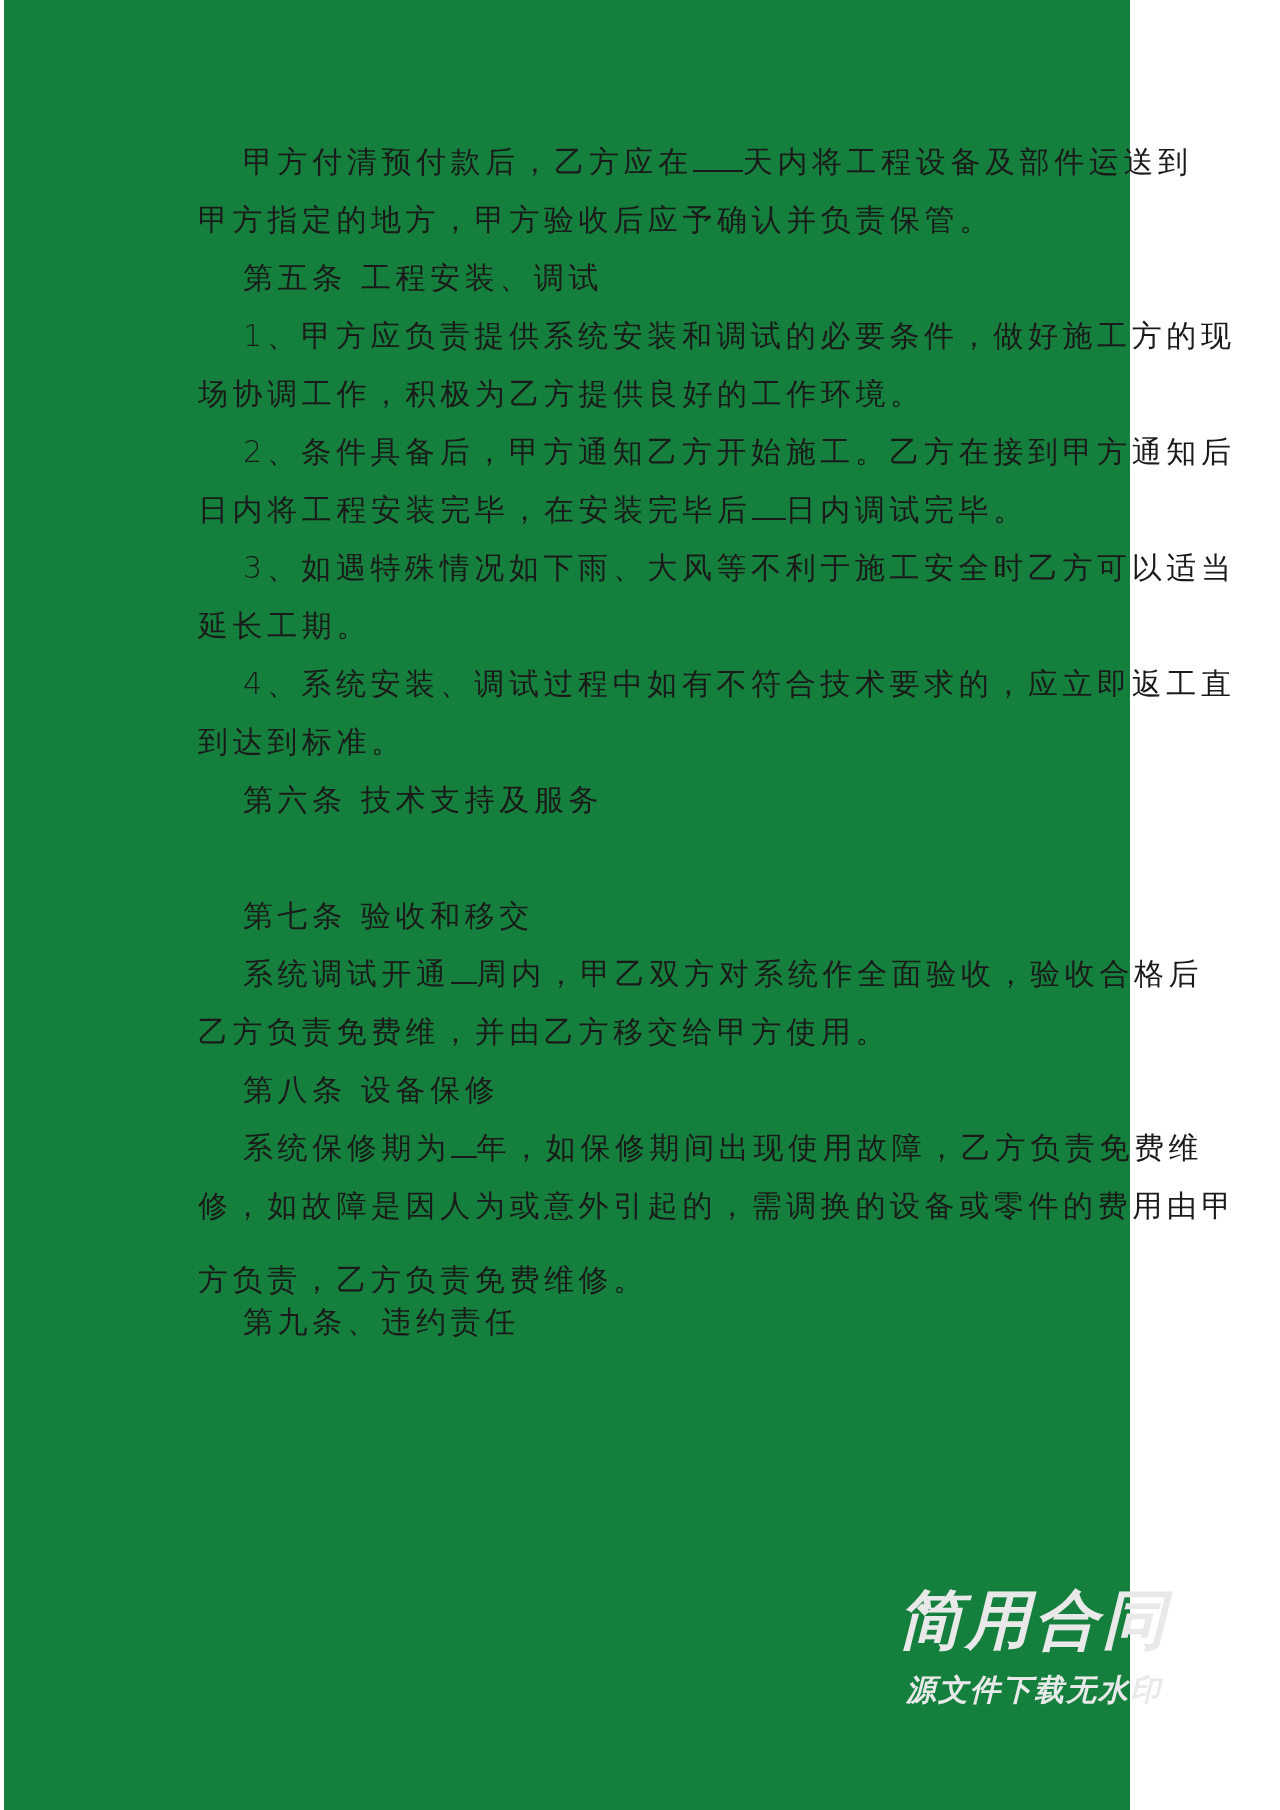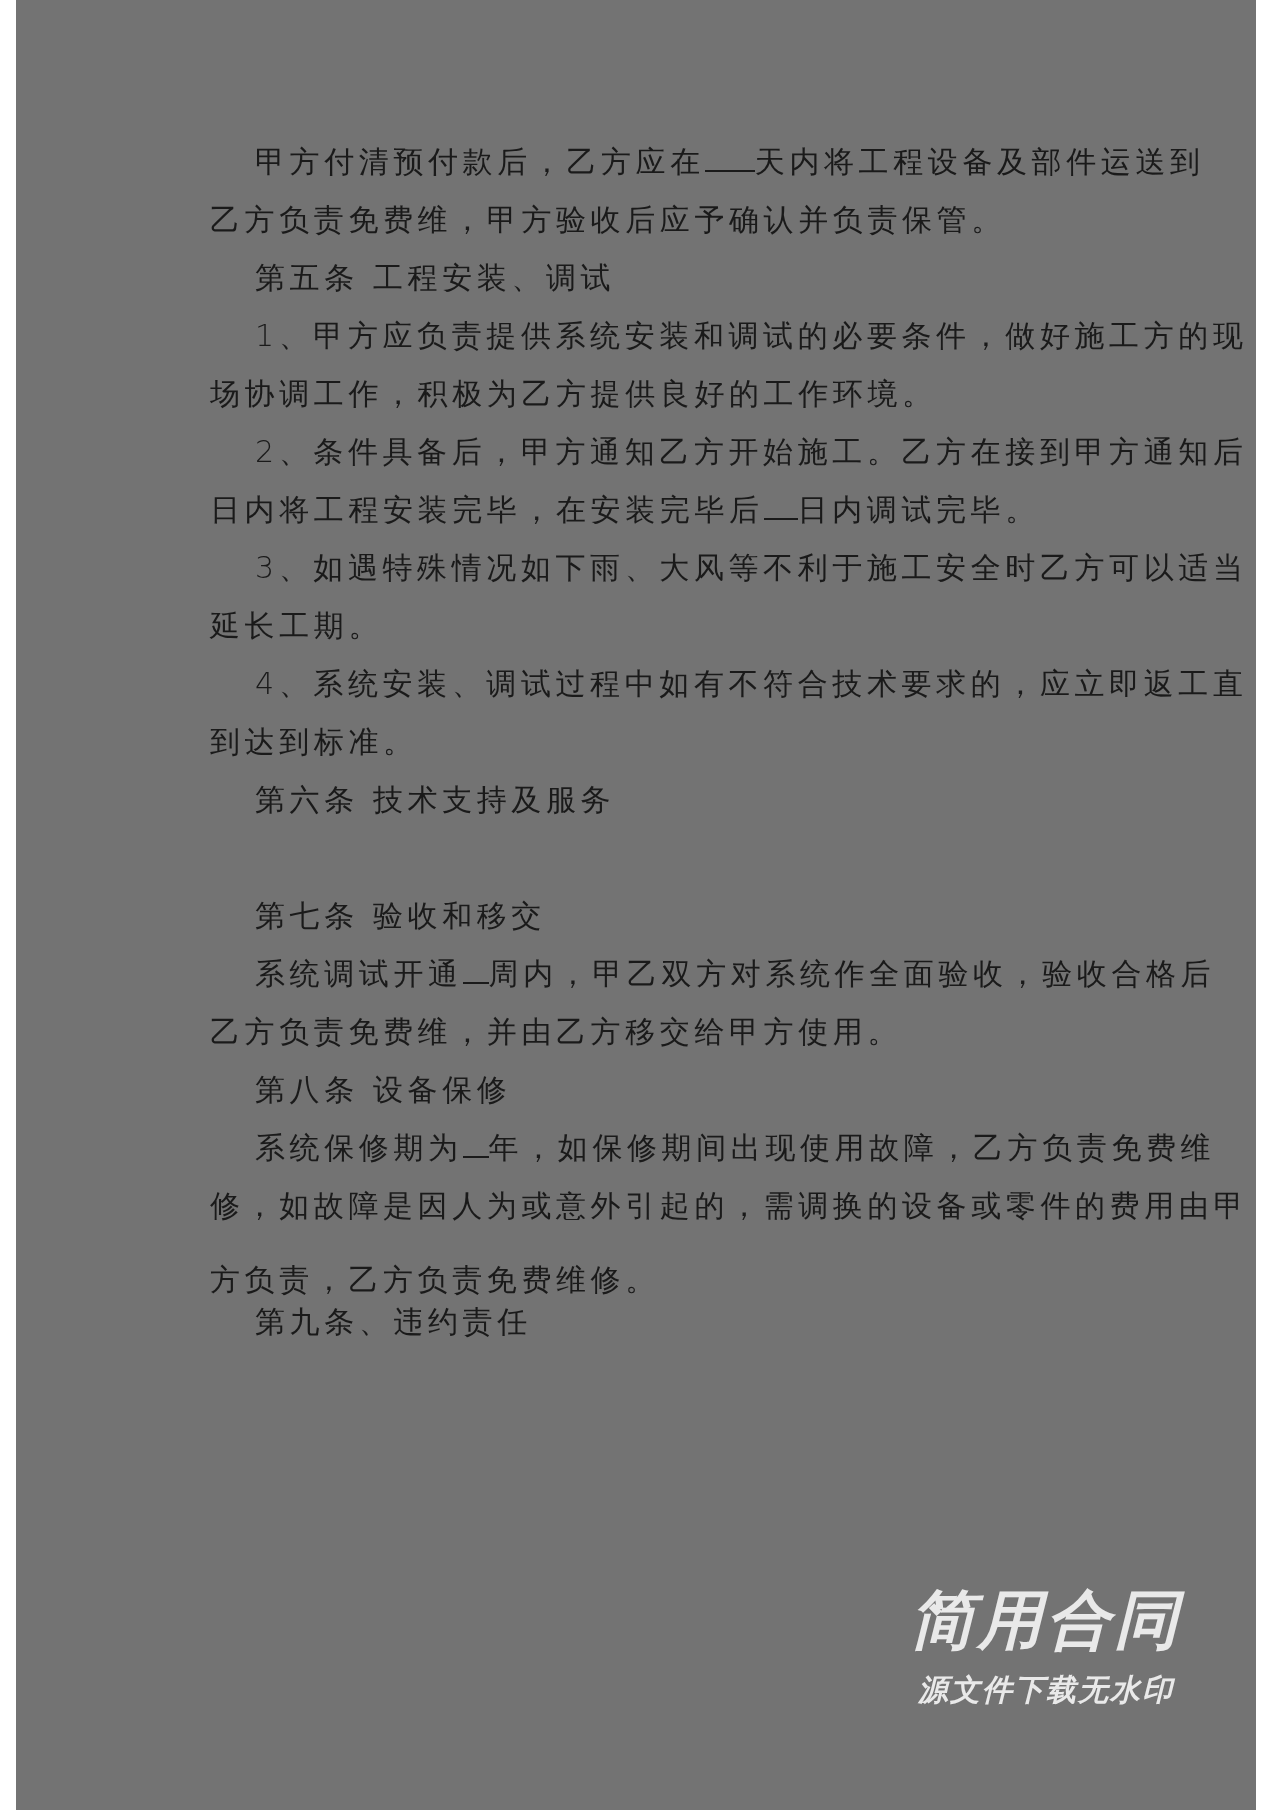--- a/index.html
+++ b/index.html
@@ -10,25 +10,25 @@
     body {
       width: 1280px;
       height: 1810px;
       position: relative;
       overflow: hidden;
       font-family: "DejaVu Sans", "Liberation Sans", sans-serif;
       color: #1a1a1a;
     }
     .page {
       position: absolute;
-      left: 16px;
+      left: 4px;
       top: 0;
-      width: 1240px;
+      width: 1126px;
       height: 1810px;
-      background: #737373;
+      background: #15803d;
     }
     .line {
       position: absolute;
       left: 194px;
       font-size: 30px;
       line-height: 40px;
       white-space: nowrap;
       letter-spacing: 4.6px;
       font-weight: 300;
     }
@@ -63,21 +63,21 @@
       line-height: 40px;
     }
   </style>
 </head>
 <body>
 
 <div class="page">
 
   <div class="line indent" style="top:142px;"><span>甲方付清预付款后，乙方应在</span><span class="blank" style="width:50px;"></span><span>天内将工程设备及部件运送到</span></div>
 
-  <div class="line" style="top:200px;">乙方负责免费维，甲方验收后应予确认并负责保管。</div>
+  <div class="line" style="top:200px;">甲方指定的地方，甲方验收后应予确认并负责保管。</div>
 
   <div class="line indent" style="top:258px;">第五条 工程安装、调试</div>
 
   <div class="line indent" style="top:316px;text-align:center;">1、甲方应负责提供系统安装和调试的必要条件，做好施工方的现</div>
 
   <div class="line" style="top:374px;">场协调工作，积极为乙方提供良好的工作环境。</div>
 
   <div class="line indent" style="top:432px;">2、条件具备后，甲方通知乙方开始施工。乙方在接到甲方通知后</div>
 
   <div class="line" style="top:490px;"><span>日内将工程安装完毕，在安装完毕后</span><span class="blank" style="width:34px;"></span><span>日内调试完毕。</span></div>

